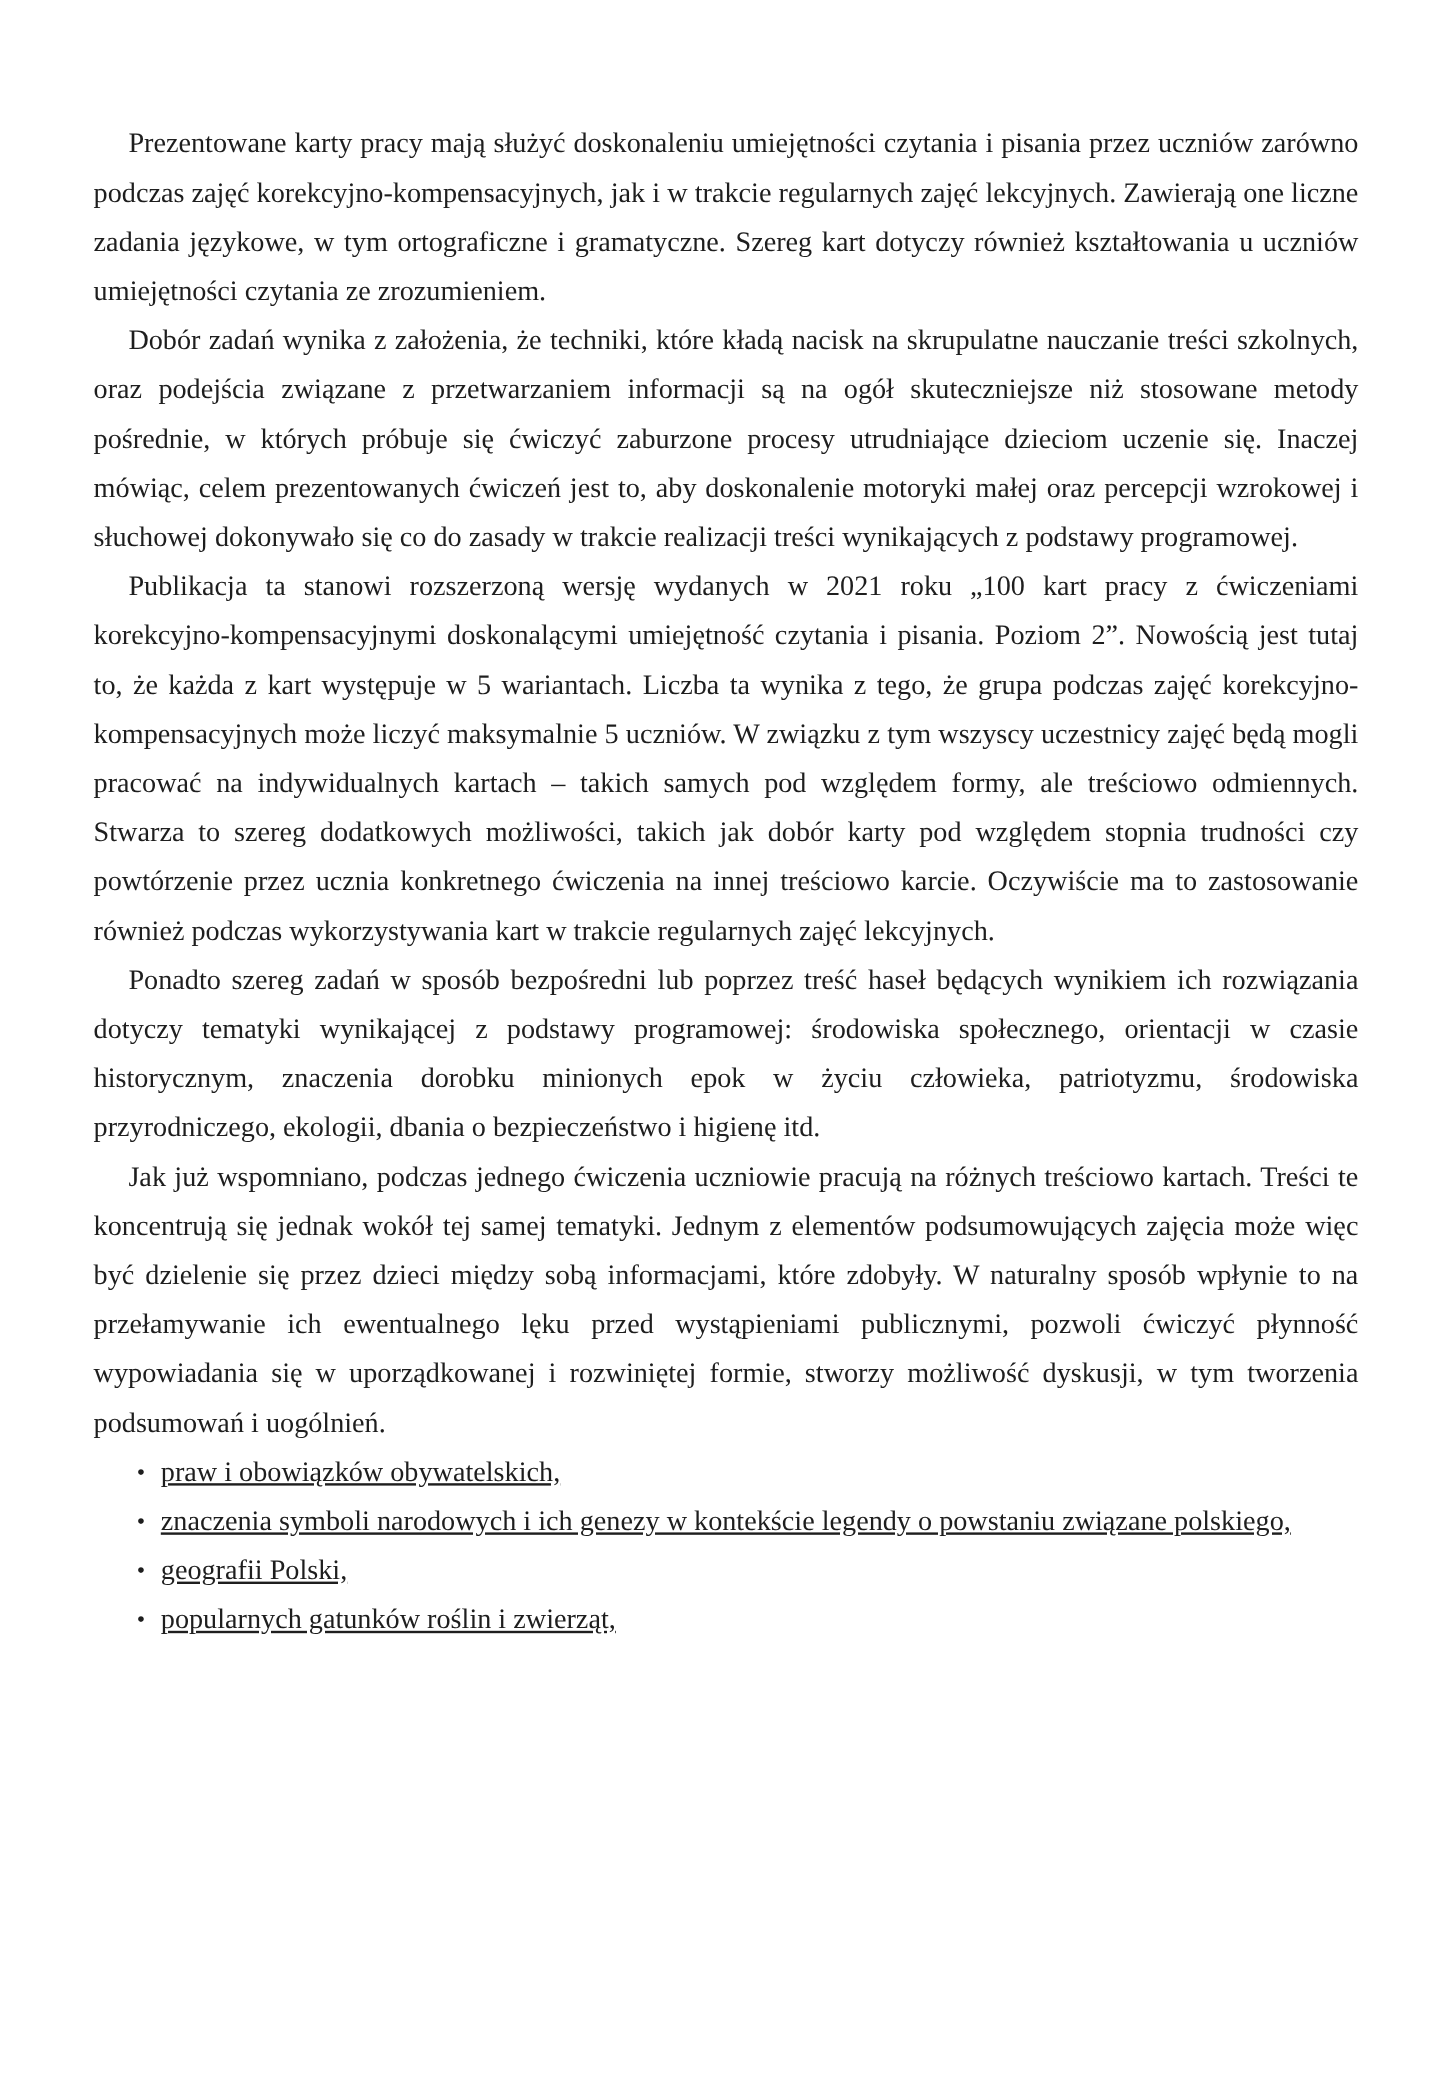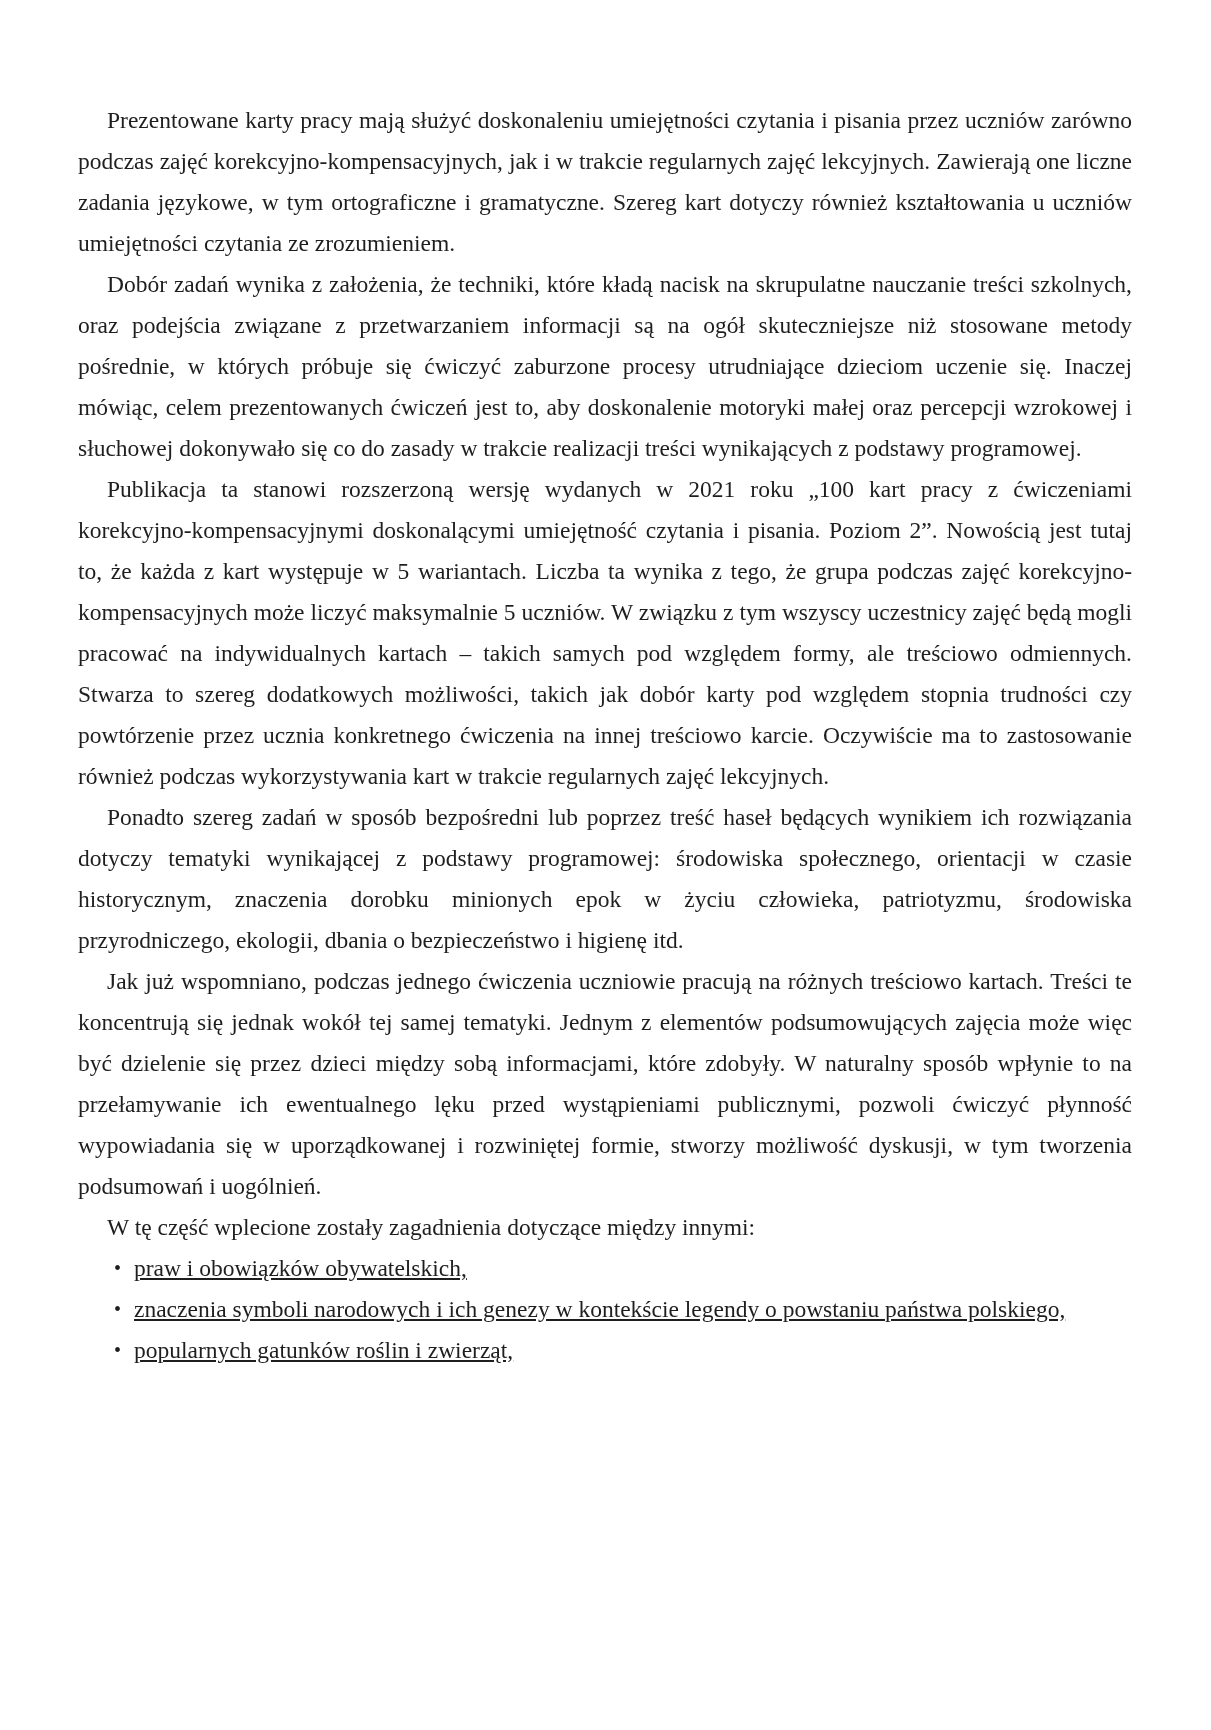--- a/index.html
+++ b/index.html
@@ -52,22 +52,22 @@
 </head>
 <body>
 
 <div class="page">
   <div class="text-block">
     <p>Prezentowane karty pracy mają służyć doskonaleniu umiejętności czytania i pisania przez uczniów zarówno podczas zajęć korekcyjno-kompensacyjnych, jak i w trakcie regularnych zajęć lekcyjnych. Zawierają one liczne zadania językowe, w tym ortograficzne i gramatyczne. Szereg kart dotyczy również kształtowania u uczniów umiejętności czytania ze zrozumieniem.</p>
     <p>Dobór zadań wynika z założenia, że techniki, które kładą nacisk na skrupulatne nauczanie treści szkolnych, oraz podejścia związane z przetwarzaniem informacji są na ogół skuteczniejsze niż stosowane metody pośrednie, w których próbuje się ćwiczyć zaburzone procesy utrudniające dzieciom uczenie się. Inaczej mówiąc, celem prezentowanych ćwiczeń jest to, aby doskonalenie motoryki małej oraz percepcji wzrokowej i słuchowej dokonywało się co do zasady w trakcie realizacji treści wynikających z podstawy programowej.</p>
     <p>Publikacja ta stanowi rozszerzoną wersję wydanych w 2021 roku „100 kart pracy z ćwiczeniami korekcyjno-kompensacyjnymi doskonalącymi umiejętność czytania i pisania. Poziom 2”. Nowością jest tutaj to, że każda z kart występuje w 5 wariantach. Liczba ta wynika z tego, że grupa podczas zajęć korekcyjno-kompensacyjnych może liczyć maksymalnie 5 uczniów. W związku z tym wszyscy uczestnicy zajęć będą mogli pracować na indywidualnych kartach – takich samych pod względem formy, ale treściowo odmiennych. Stwarza to szereg dodatkowych możliwości, takich jak dobór karty pod względem stopnia trudności czy powtórzenie przez ucznia konkretnego ćwiczenia na innej treściowo karcie. Oczywiście ma to zastosowanie również podczas wykorzystywania kart w trakcie regularnych zajęć lekcyjnych.</p>
     <p>Ponadto szereg zadań w sposób bezpośredni lub poprzez treść haseł będących wynikiem ich rozwiązania dotyczy tematyki wynikającej z podstawy programowej: środowiska społecznego, orientacji w czasie historycznym, znaczenia dorobku minionych epok w życiu człowieka, patriotyzmu, środowiska przyrodniczego, ekologii, dbania o bezpieczeństwo i higienę itd.</p>
     <p>Jak już wspomniano, podczas jednego ćwiczenia uczniowie pracują na różnych treściowo kartach. Treści te koncentrują się jednak wokół tej samej tematyki. Jednym z elementów podsumowujących zajęcia może więc być dzielenie się przez dzieci między sobą informacjami, które zdobyły. W naturalny sposób wpłynie to na przełamywanie ich ewentualnego lęku przed wystąpieniami publicznymi, pozwoli ćwiczyć płynność wypowiadania się w uporządkowanej i rozwiniętej formie, stworzy możliwość dyskusji, w tym tworzenia podsumowań i uogólnień.</p>
-    <p>W tę część wplecione zostały zagadnienia dotyczące między innymi:</p>
     <ul class="topics">
       <li>praw i obowiązków obywatelskich,</li>
-      <li>znaczenia symboli narodowych i ich genezy w kontekście legendy o powstaniu państwa polskiego,</li>
+      <li>znaczenia symboli narodowych i ich genezy w kontekście legendy o powstaniu związane polskiego,</li>
+      <li>geografii Polski,</li>
       <li>popularnych gatunków roślin i zwierząt,</li>
 
     </ul>
 
   </div>
 </div>
 
 </body></html>

